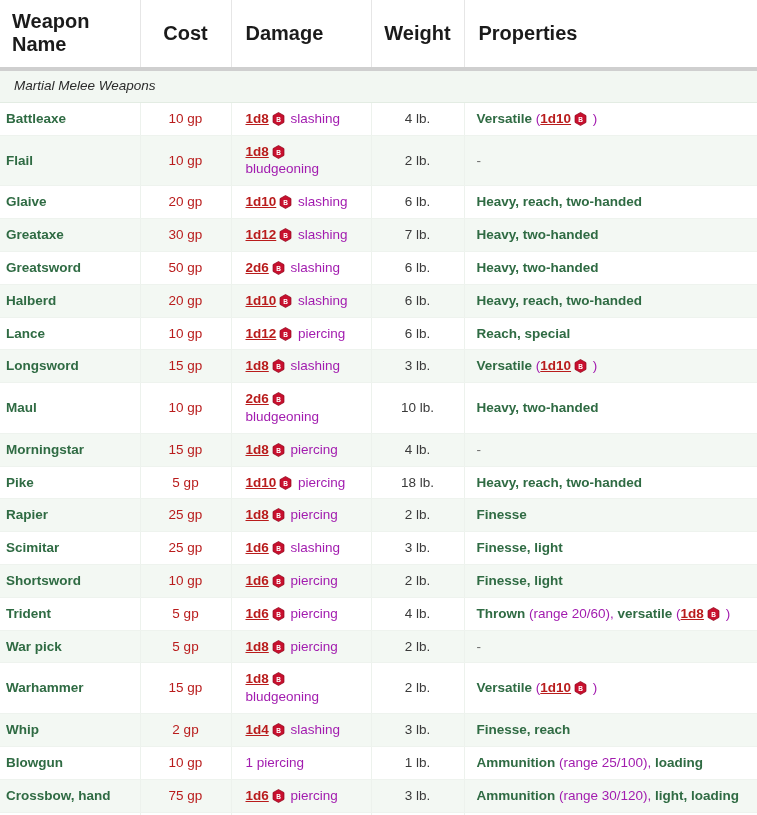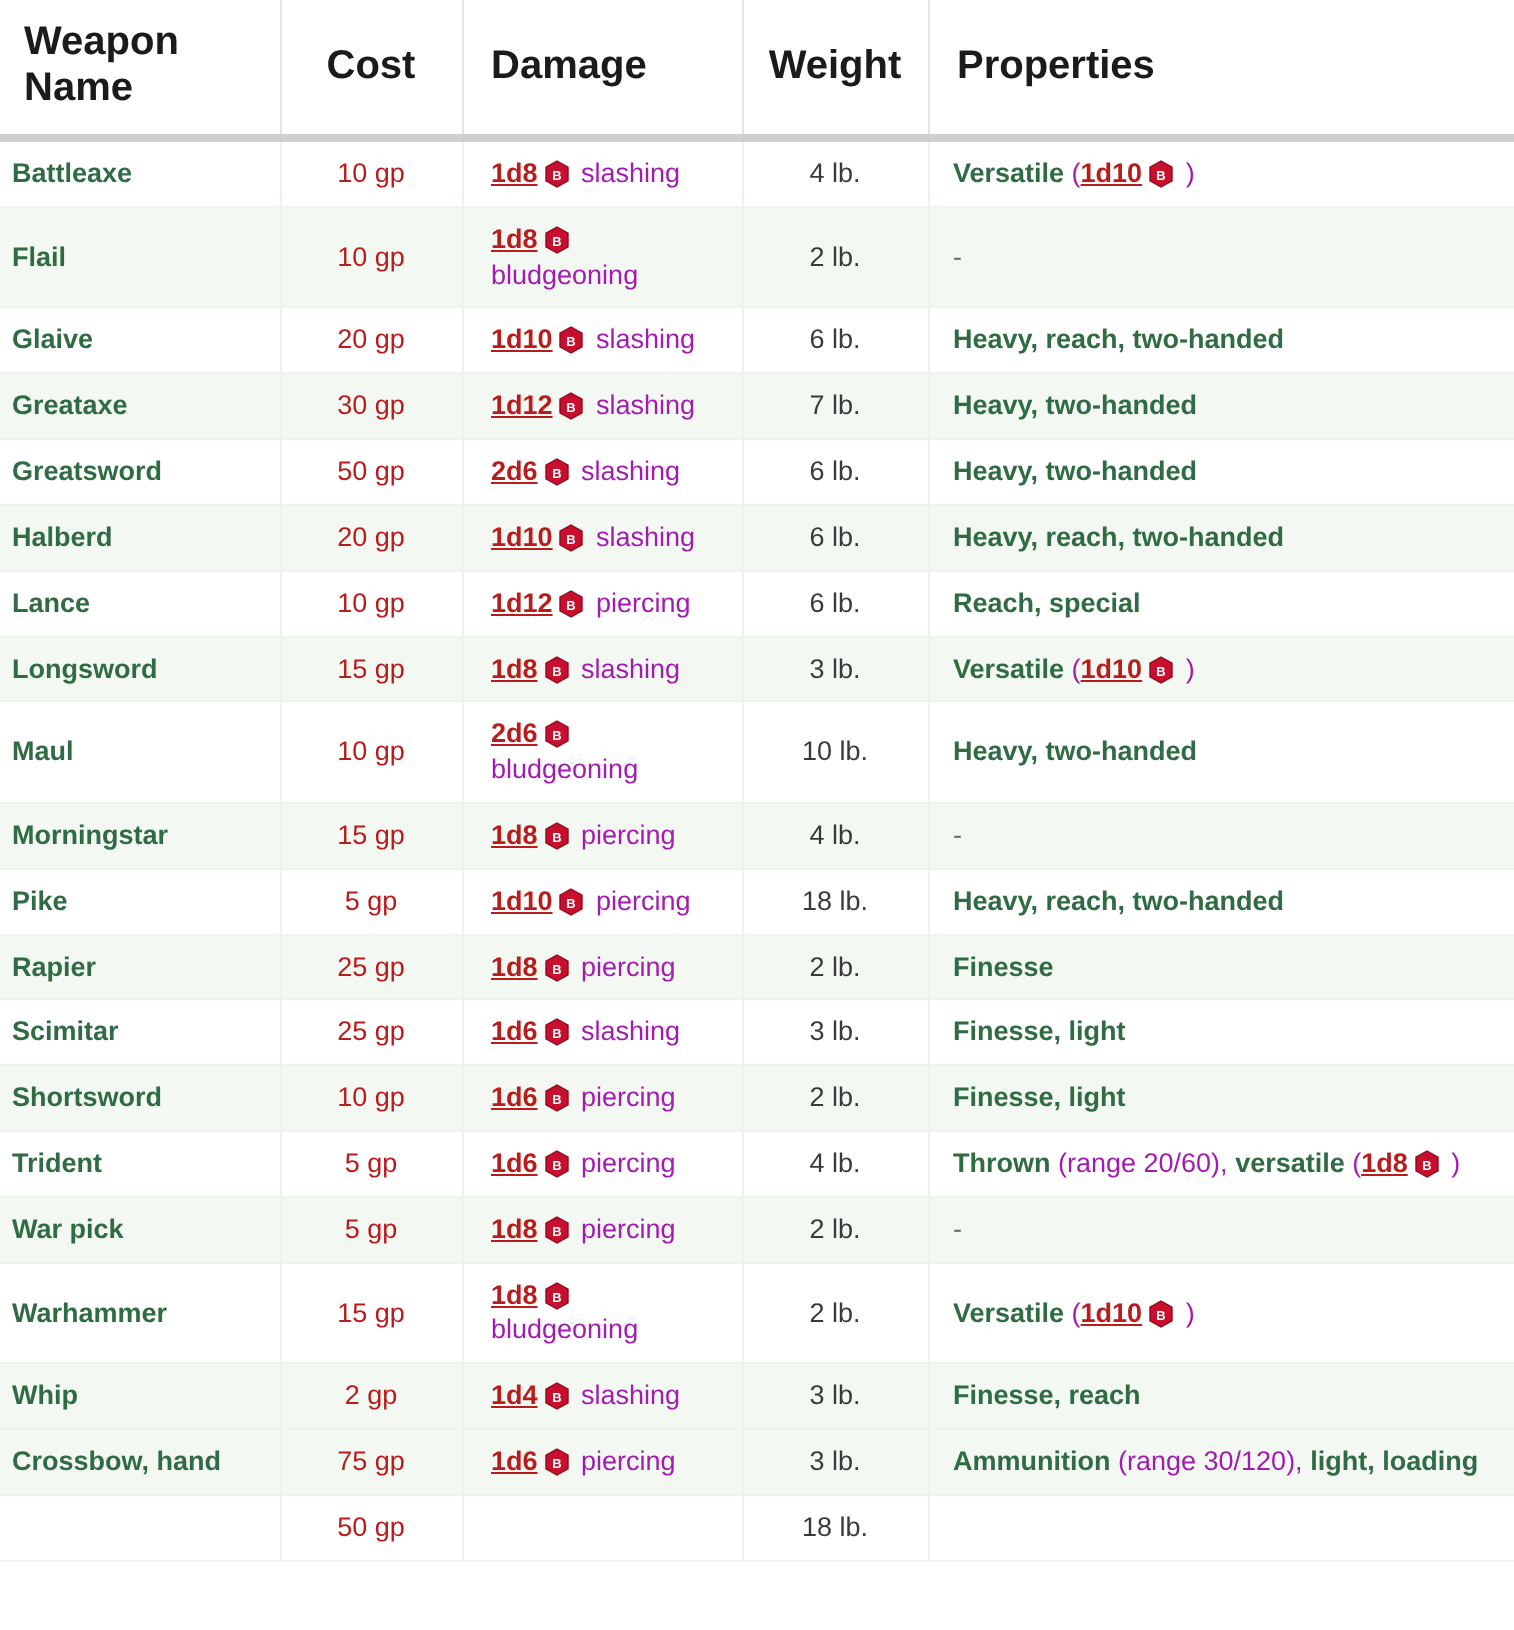--- a/index.html
+++ b/index.html
@@ -161,20 +161,23 @@
       <th class="th-cost">Cost</th>
       <th class="th-dmg">Damage</th>
       <th class="th-weight">Weight</th>
       <th class="th-prop">Properties</th>
     </tr>
   </thead>
   <tbody id="tbody">
       <tr class="header-rule">
         <td colspan="5"></td>
       </tr>
+      <tr class="section">
+        <td class="last" colspan="5">Martial Melee Weapons</td>
+      </tr>
       <tr class="odd">
         <td class="col-name"><a class="wname" href="#">Battleaxe</a></td>
         <td class="col-cost">10 gp</td>
         <td class="col-dmg"><a class="dice" href="#">1d8</a><span class="dicon"><svg width="13" height="14" viewBox="0 0 26 28">
               <polygon points="13,1 24,7.2 24,20.8 13,27 2,20.8 2,7.2" fill="#c8102e"></polygon>
               <polygon points="13,1 24,7.2 24,20.8 13,27 2,20.8 2,7.2" fill="none" stroke="#8f0a1f" stroke-width="1.4"></polygon>
               <text x="13" y="19.5" font-family="Liberation Sans, sans-serif" font-size="13" font-weight="bold" fill="#ffffff" text-anchor="middle">B</text>
             </svg></span><span class="plain"> slashing</span></td>
         <td class="col-weight">4 lb.</td>
         <td class="col-prop"><a class="prop" href="#">Versatile</a><span class="plain"> (</span><a class="dice" href="#">1d10</a><span class="dicon"><svg width="13" height="14" viewBox="0 0 26 28">
@@ -374,20 +377,27 @@
       <tr class="even">
         <td class="col-name"><a class="wname" href="#">Whip</a></td>
         <td class="col-cost">2 gp</td>
         <td class="col-dmg"><a class="dice" href="#">1d4</a><span class="dicon"><svg width="13" height="14" viewBox="0 0 26 28">
               <polygon points="13,1 24,7.2 24,20.8 13,27 2,20.8 2,7.2" fill="#c8102e"></polygon>
               <polygon points="13,1 24,7.2 24,20.8 13,27 2,20.8 2,7.2" fill="none" stroke="#8f0a1f" stroke-width="1.4"></polygon>
               <text x="13" y="19.5" font-family="Liberation Sans, sans-serif" font-size="13" font-weight="bold" fill="#ffffff" text-anchor="middle">B</text>
             </svg></span><span class="plain"> slashing</span></td>
         <td class="col-weight">3 lb.</td>
         <td class="col-prop"><a class="prop" href="#">Finesse, reach</a></td>
+      </tr>
+      <tr class="odd">
+        <td class="col-name"><a class="wname" href="#">Blowgun</a></td>
+        <td class="col-cost">10 gp</td>
+        <td class="col-dmg"><span class="plain">1 piercing</span></td>
+        <td class="col-weight">1 lb.</td>
+        <td class="col-prop"><a class="prop" href="#">Ammunition</a><span class="plain"> (range 25/100), </span><a class="prop" href="#">loading</a></td>
       </tr>
       <tr class="even">
         <td class="col-name"><a class="wname" href="#">Crossbow, hand</a></td>
         <td class="col-cost">75 gp</td>
         <td class="col-dmg"><a class="dice" href="#">1d6</a><span class="dicon"><svg width="13" height="14" viewBox="0 0 26 28">
               <polygon points="13,1 24,7.2 24,20.8 13,27 2,20.8 2,7.2" fill="#c8102e"></polygon>
               <polygon points="13,1 24,7.2 24,20.8 13,27 2,20.8 2,7.2" fill="none" stroke="#8f0a1f" stroke-width="1.4"></polygon>
               <text x="13" y="19.5" font-family="Liberation Sans, sans-serif" font-size="13" font-weight="bold" fill="#ffffff" text-anchor="middle">B</text>
             </svg></span><span class="plain"> piercing</span></td>
         <td class="col-weight">3 lb.</td>

